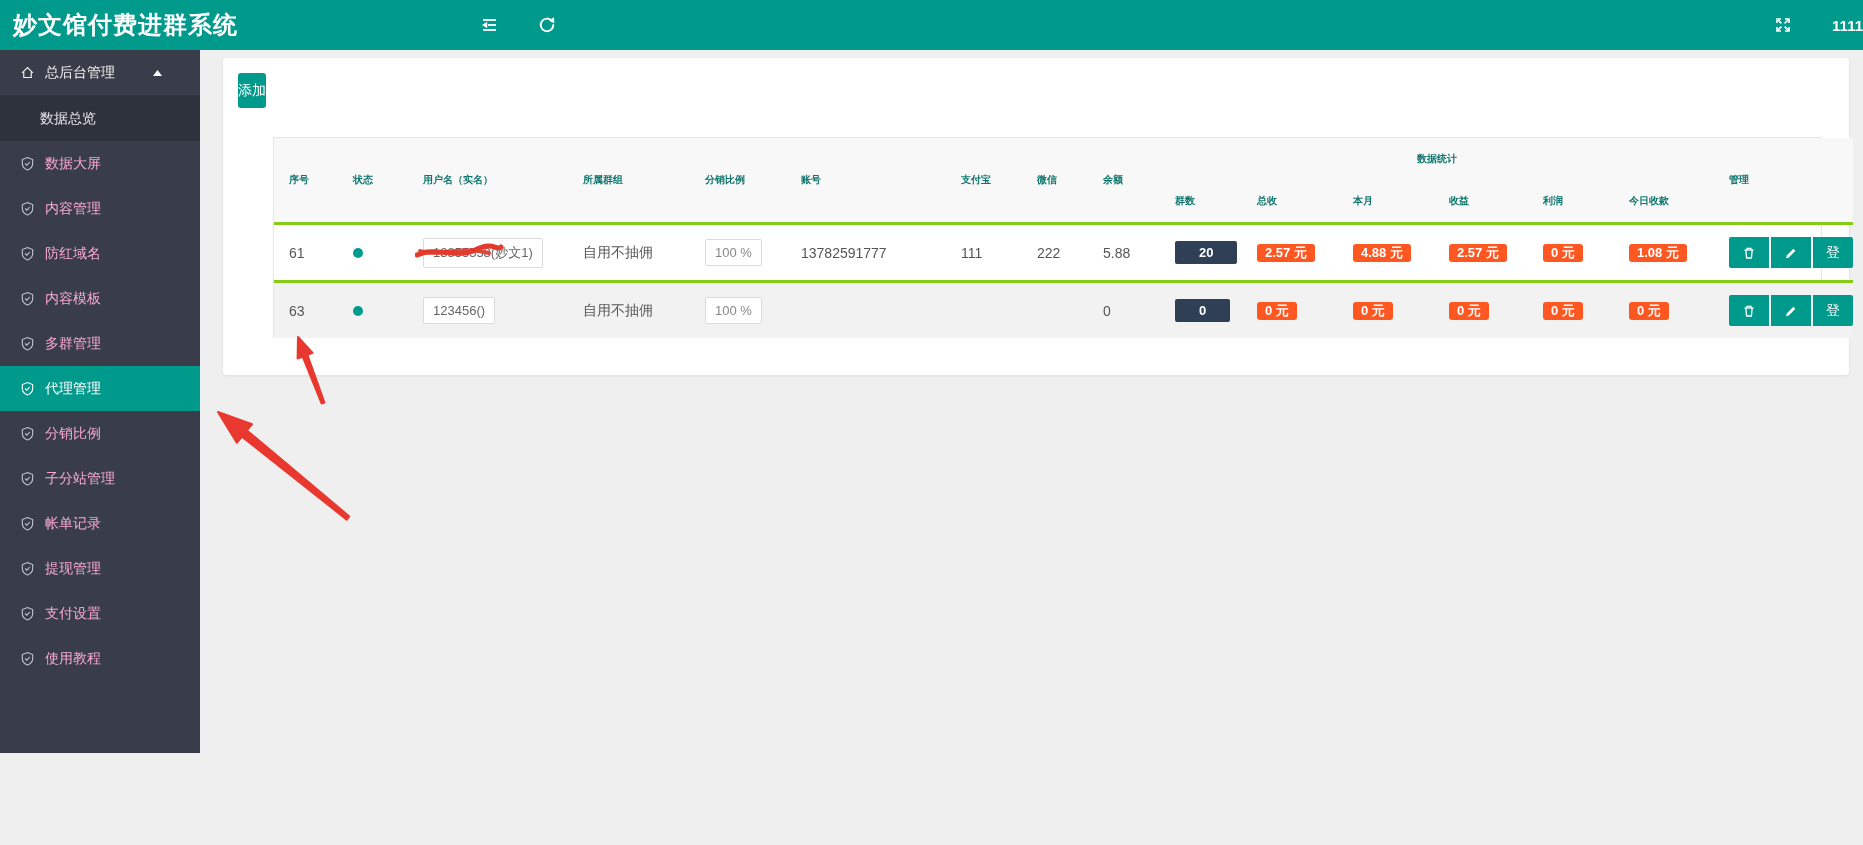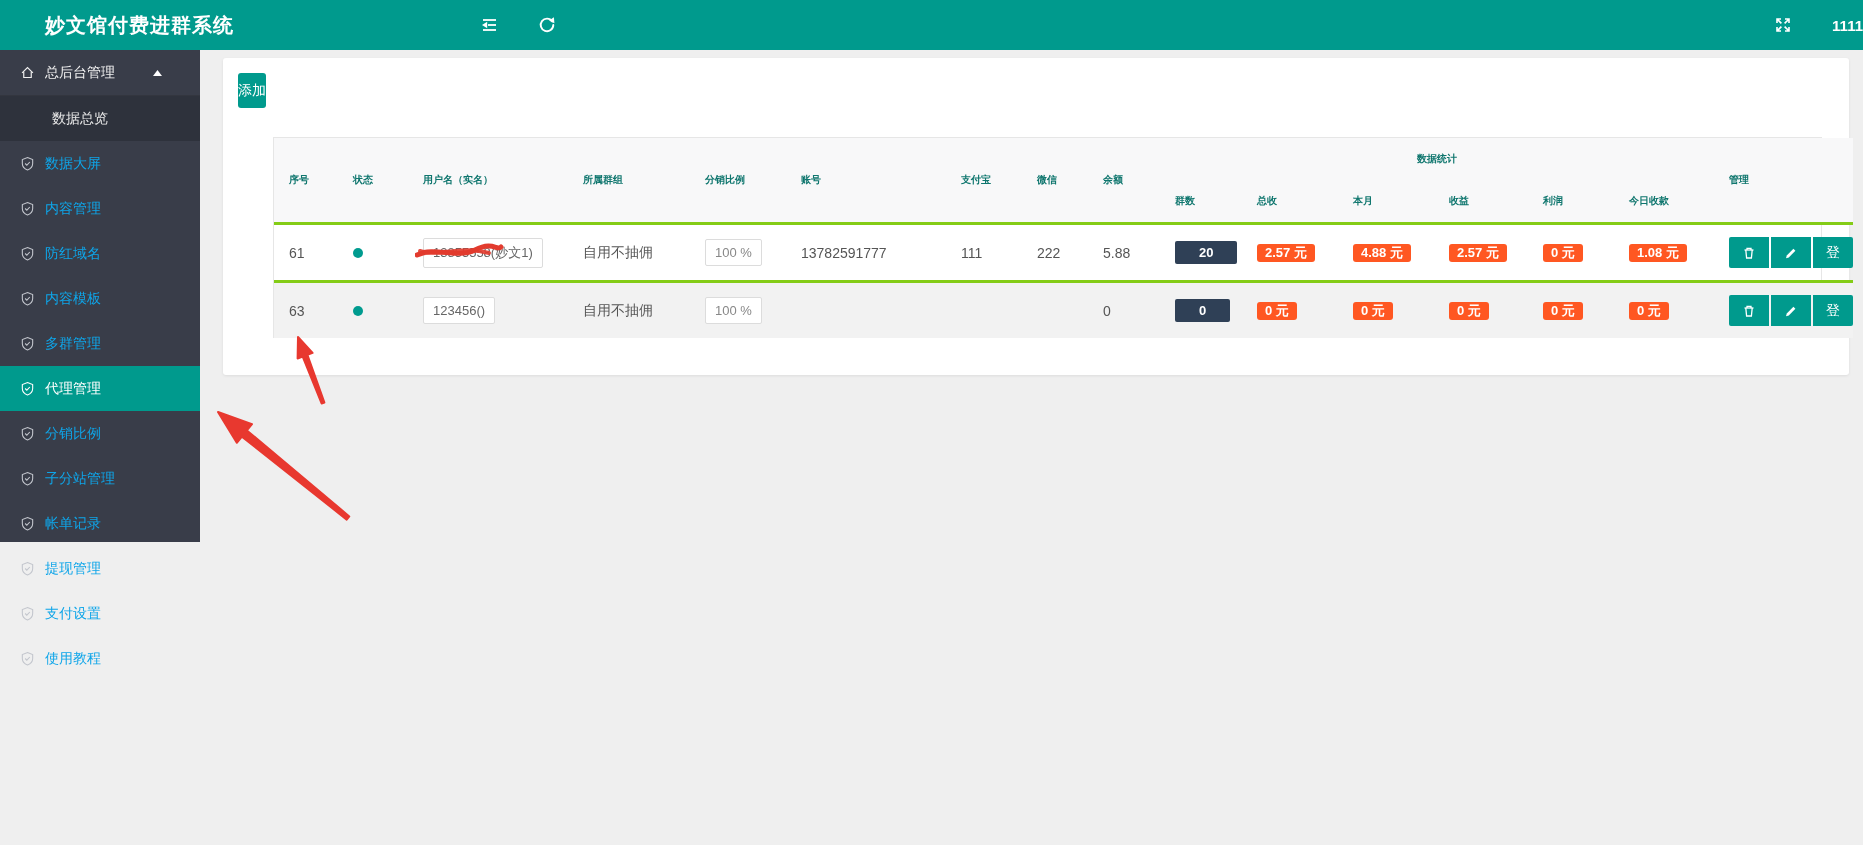--- a/index.html
+++ b/index.html
@@ -1,34 +1,34 @@
 <!DOCTYPE html>
 <html><head>
 <meta charset="utf-8">
 <style>
   html,body{margin:0;padding:0;}
   body{font-family:"Liberation Sans","DejaVu Sans",sans-serif;background:#efefef;}
   .page{position:relative;width:1863px;height:845px;background:#efefef;overflow:hidden;}
 
   
   .topbar{position:absolute;left:0;top:0;width:1863px;height:50px;background:#009a8d;display:flex;align-items:center;}
-  .app-title{color:#fff;font-size:20px;font-weight:bold;padding-left:13px;letter-spacing:1px;margin-left:32px;}
+  .app-title{color:#fff;font-size:24px;font-weight:bold;padding-left:13px;letter-spacing:1px;}
   .top-icons{position:absolute;left:478px;top:0;height:50px;display:flex;align-items:center;gap:36px;}
   .top-icon{width:22px;height:22px;display:flex;align-items:center;justify-content:center;cursor:pointer;}
   .top-right{position:absolute;right:0;top:0;height:50px;display:flex;align-items:center;gap:38px;padding-right:0;}
   .top-user{color:#fff;font-size:15px;font-weight:bold;}
 
   
-  .sidebar{position:absolute;left:0;top:50px;width:200px;height:492px;background:#393d49;}
-  .side-item{height:45px;display:flex;align-items:center;padding-left:20px;color:#0ea5e9;font-size:14px;cursor:pointer;}
+  .sidebar{position:absolute;left:0;top:50px;width:200px;height:703px;background:#393d49;}
+  .side-item{height:45px;display:flex;align-items:center;padding-left:20px;color:#f9a8d4;font-size:14px;cursor:pointer;}
   .side-item .lbl{margin-left:10px;}
   .side-item.hdr{color:#f0f0f0;}
   .side-item.hdr{border-bottom:1px solid #33363f;}
   .side-item.child{background:#2e323c;color:#e8e8e8;padding-left:40px;}
-  .side-item.child .lbl{margin-left:12px;}
+  .side-item.child .lbl{margin-left:0;}
   .side-item.active{background:#009a8d;color:#fff;}
   .caret{margin-left:auto;margin-right:38px;}
   .ic{flex:0 0 auto;}
 
   
   .panel{position:absolute;left:223px;top:58px;width:1626px;height:317px;background:#fff;border-radius:3px;box-shadow:0 1px 3px rgba(0,0,0,.08);box-sizing:border-box;padding:15px;}
   .add-btn{display:inline-block;border:none;background:#009a8d;color:#fff;font-size:14px;height:35px;padding:0 0;border-radius:3px;cursor:pointer;font-family:inherit;}
 
   
   .table-wrap{margin:29px 12px 0 35px;border:1px solid #e6e6e6;border-bottom:none;}

